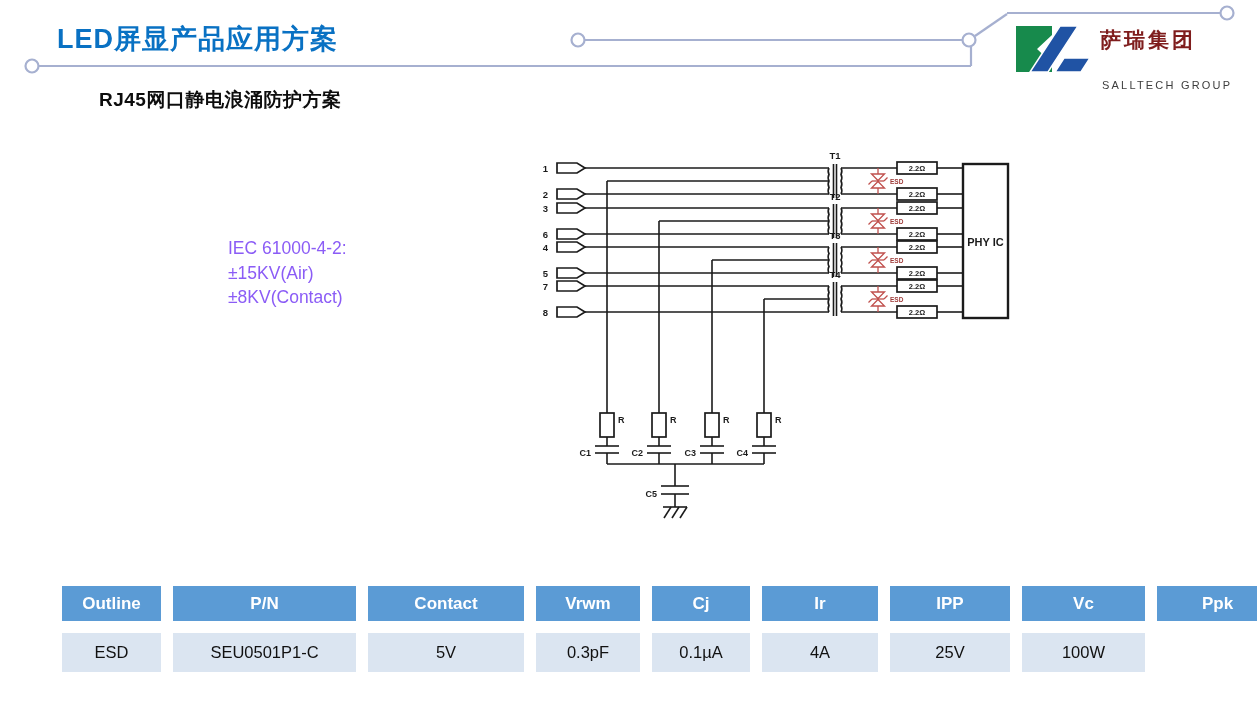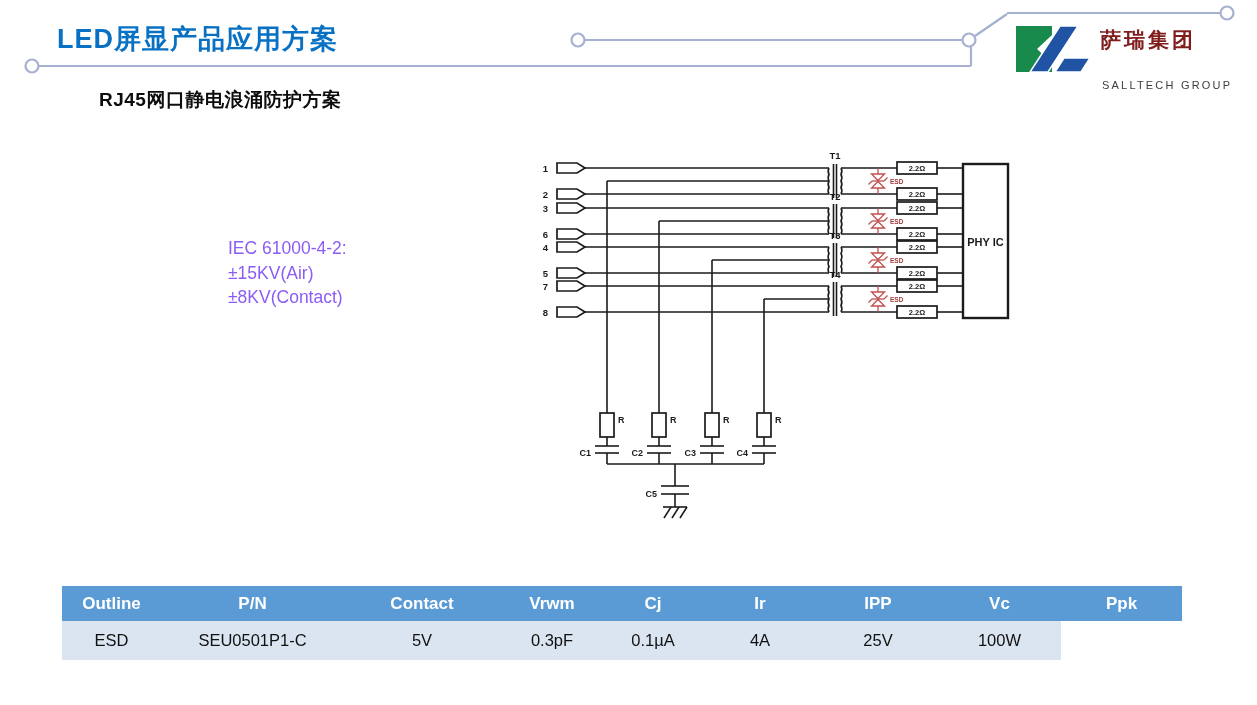--- a/index.html
+++ b/index.html
@@ -26,21 +26,21 @@
     letter-spacing:2.2px;white-space:nowrap;font-weight:500;margin-top:18px;
   }
   
   .std-note{
     left:228px;top:236px;font-size:17.5px;line-height:24.5px;color:#8b5cf6;
   }
   
   .spec-table{
     left:62px;top:586px;width:1136px;display:grid;
     grid-template-columns:99px 183px 156px 104px 98px 116px 120px 123px 121px;
-    grid-template-rows:35px 39px;gap:0;background:#ffffff;
+    grid-template-rows:35px 39px;gap:12px;background:#ffffff;
   }
   .th{
     background:#5b9bd5;color:#ffffff;font-weight:bold;font-size:17px;
     display:flex;align-items:center;justify-content:center;
   }
   .td{
     background:#dbe5f1;color:#111111;font-size:16.5px;
     display:flex;align-items:center;justify-content:center;
   }
   

